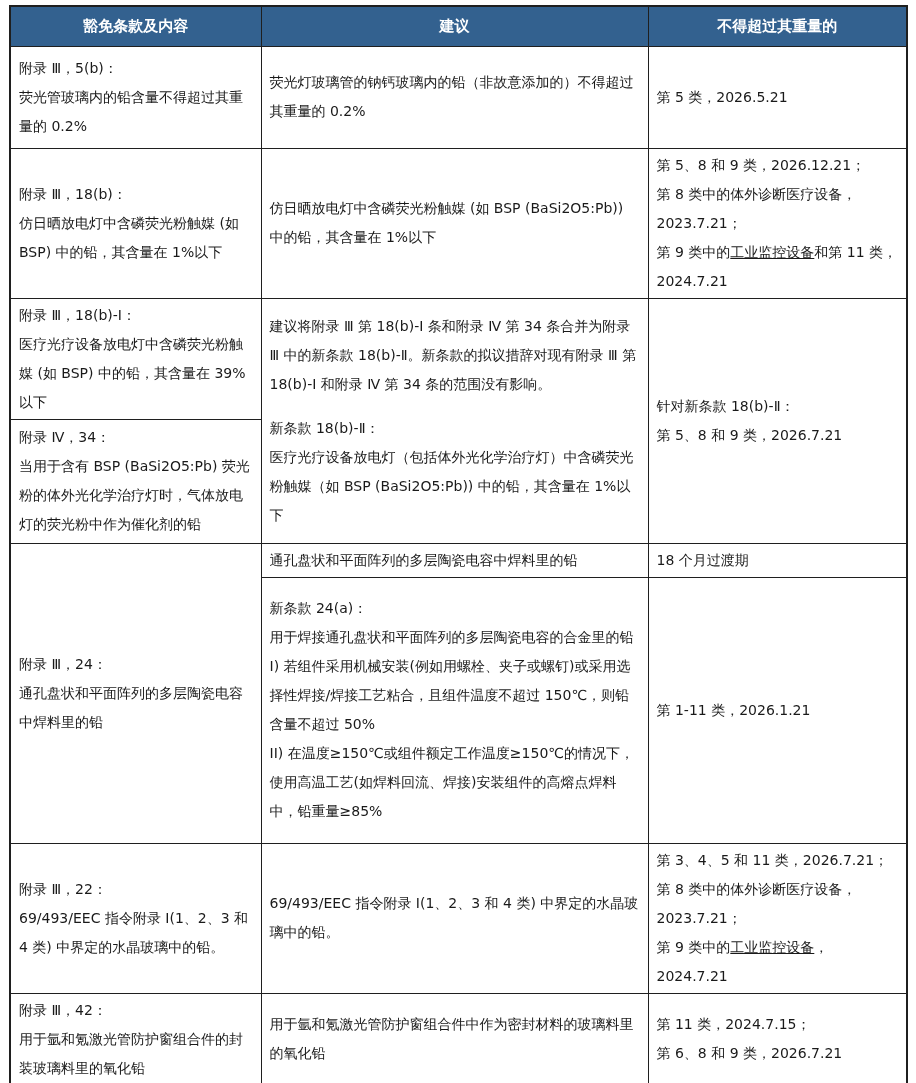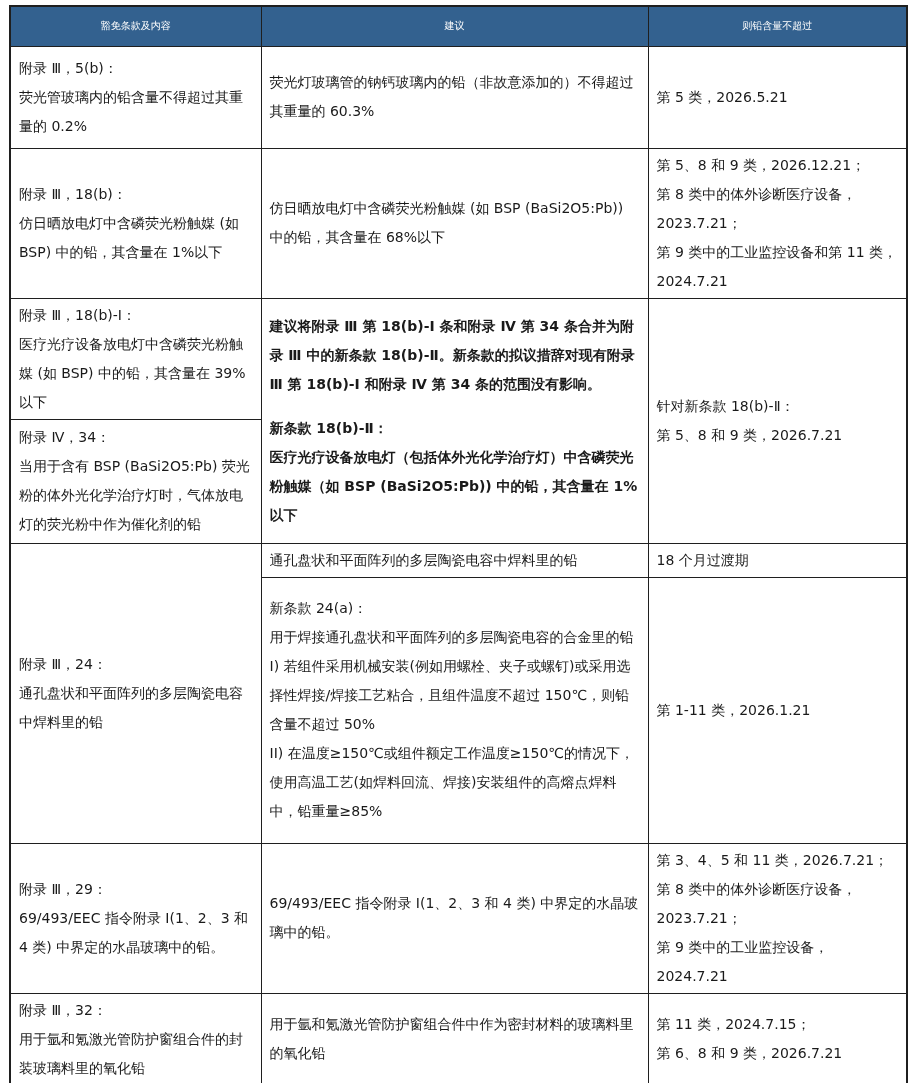--- a/index.html
+++ b/index.html
@@ -32,71 +32,71 @@
     border: 1px solid var(--border);
     vertical-align: middle;
     padding: 2px 8px;
     font-size: 14px;
     line-height: 29px;
     overflow: hidden;
   }
   thead th {
     background: var(--header-bg);
     color: var(--header-text);
-    font-weight: normal;
-    font-size: 10px;
+    font-weight: bold;
+    font-size: 15px;
     text-align: center;
     height: 40px;
     line-height: 20px;
     padding: 4px;
   }
   .txt { white-space: pre-line; }
-  .para { white-space: pre-line; font-weight: bold; }
+  .para { white-space: pre-line; }
   .para + .para { margin-top: 15px; }
-  .u { }
+  .u { text-decoration: underline; }
 </style>
 </head>
 <body>
 
 <div class="page">
   <table class="exemption">
     <colgroup>
       <col style="width:251px">
       <col style="width:387px">
       <col style="width:259px">
     </colgroup>
     <thead>
       <tr style="height:40px">
         <th>豁免条款及内容</th>
         <th>建议</th>
-        <th>则铅含量不超过</th>
+        <th>不得超过其重量的</th>
       </tr>
     </thead>
     <tbody>
 
       <tr style="height:102px">
         <td>
             <div class="txt">附录 Ⅲ，5(b)：
 荧光管玻璃内的铅含量不得超过其重量的 0.2%</div>
           </td>
         <td>
-            <div class="txt">荧光灯玻璃管的钠钙玻璃内的铅（非故意添加的）不得超过其重量的 60.3%</div>
+            <div class="txt">荧光灯玻璃管的钠钙玻璃内的铅（非故意添加的）不得超过其重量的 0.2%</div>
           </td>
         <td>
             <div class="txt">第 5 类，2026.5.21</div>
           </td>
       </tr>
 
       <tr style="height:147px">
         <td>
             <div class="txt">附录 Ⅲ，18(b)：
 仿日晒放电灯中含磷荧光粉触媒 (如 BSP) 中的铅，其含量在 1%以下</div>
           </td>
         <td>
-            <div class="txt">仿日晒放电灯中含磷荧光粉触媒 (如 BSP (BaSi2O5:Pb)) 中的铅，其含量在 68%以下</div>
+            <div class="txt">仿日晒放电灯中含磷荧光粉触媒 (如 BSP (BaSi2O5:Pb)) 中的铅，其含量在 1%以下</div>
           </td>
         <td>
           <div class="txt"><span>第 5、8 和 9 类，2026.12.21；
 第 8 类中的体外诊断医疗设备，
 2023.7.21；
 第 9 类中的</span><span class="u">工业监控设备</span><span>和第 11 类，
 2024.7.21</span></div>
         </td>
       </tr>
 
@@ -143,37 +143,37 @@
 I) 若组件采用机械安装(例如用螺栓、夹子或螺钉)或采用选择性焊接/焊接工艺粘合，且组件温度不超过 150℃，则铅含量不超过 50%
 II) 在温度≥150℃或组件额定工作温度≥150℃的情况下，使用高温工艺(如焊料回流、焊接)安装组件的高熔点焊料中，铅重量≥85%</div>
           </td>
         <td>
             <div class="txt">第 1-11 类，2026.1.21</div>
           </td>
       </tr>
 
       <tr style="height:120px">
         <td>
-            <div class="txt">附录 Ⅲ，29：
+            <div class="txt">附录 Ⅲ，22：
 69/493/EEC 指令附录 I(1、2、3 和 4 类) 中界定的水晶玻璃中的铅。</div>
           </td>
         <td>
             <div class="txt">69/493/EEC 指令附录 I(1、2、3 和 4 类) 中界定的水晶玻璃中的铅。</div>
           </td>
         <td>
           <div class="txt"><span>第 3、4、5 和 11 类，2026.7.21；
 第 8 类中的体外诊断医疗设备，
 2023.7.21；
 第 9 类中的</span><span class="u">工业监控设备</span><span>，2024.7.21</span></div>
         </td>
       </tr>
 
       <tr style="height:88px">
         <td>
-            <div class="txt">附录 Ⅲ，32：
+            <div class="txt">附录 Ⅲ，42：
 用于氩和氪激光管防护窗组合件的封装玻璃料里的氧化铅</div>
           </td>
         <td>
             <div class="txt">用于氩和氪激光管防护窗组合件中作为密封材料的玻璃料里的氧化铅</div>
           </td>
         <td>
             <div class="txt">第 11 类，2024.7.15；
 第 6、8 和 9 类，2026.7.21</div>
           </td>
       </tr>

